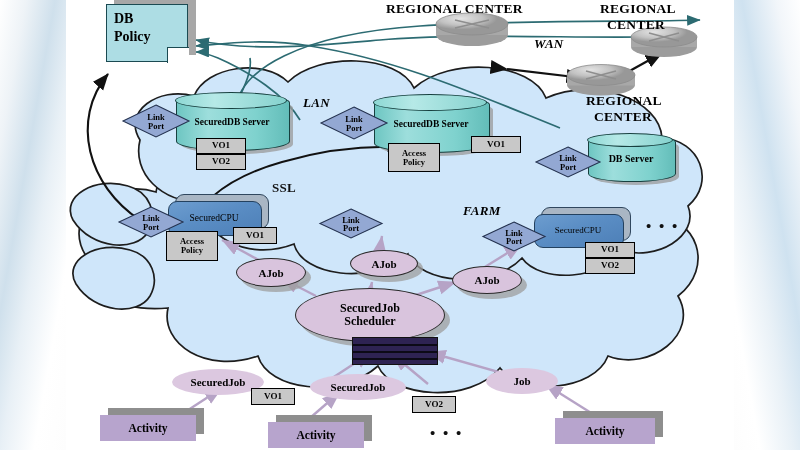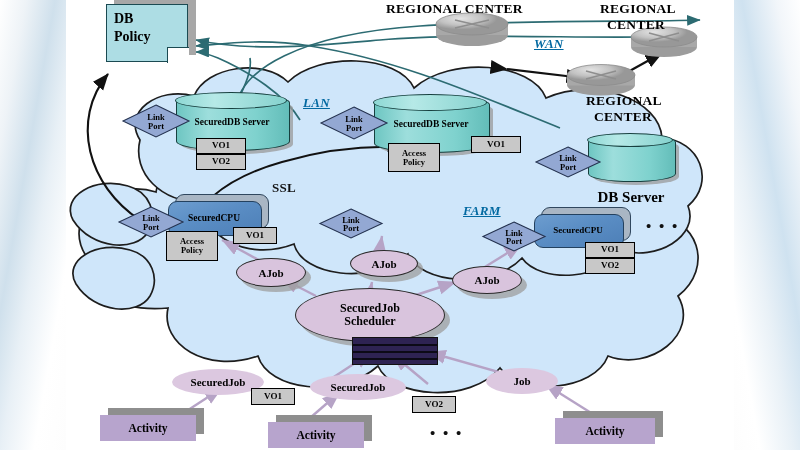--- a/index.html
+++ b/index.html
@@ -42,21 +42,21 @@
     font-weight:bold;color:#000;font-family:"Liberation Serif",serif;}
 
   
   .cpu{position:absolute;}
   .cpu .back{position:absolute;left:7px;top:-7px;width:100%;height:100%;
     background:#a9b6c4;border:1.3px solid #30475e;border-radius:9px;}
   .cpu .front{position:absolute;left:0;top:0;width:100%;height:100%;
     background:linear-gradient(160deg,#6d9dcf 0%,#5a8dc4 45%,#4d7fb7 100%);
     border:1.3px solid #23415f;border-radius:9px;}
   .cpu .ctext{position:absolute;left:0;right:0;top:50%;transform:translateY(-50%);
-    text-align:center;font-weight:bold;color:#000;}
+    text-align:center;font-weight:normal;color:#000;}
 
   
   .diamond{position:absolute;}
   .diamond svg{display:block;overflow:visible;}
   .diamond .dtxt{position:absolute;left:0;right:0;top:50%;transform:translateY(-50%);
     text-align:center;font-weight:bold;color:#000;line-height:1.0;}
 
   
   .gbox{position:absolute;background:#c8c8c8;border:1.4px solid #000;
     display:flex;align-items:center;justify-content:center;text-align:center;
@@ -86,21 +86,21 @@
     background:#addde4;border:1.3px solid #1b4a52;box-sizing:border-box;}
   .doc .fold{position:absolute;right:-1px;bottom:-1px;width:22px;height:16px;
     background:#fff;border-left:1.3px solid #1b4a52;border-top:1.3px solid #1b4a52;
     box-sizing:border-box;}
   .doc .tx{position:absolute;left:8px;top:6px;right:4px;font-weight:bold;color:#000;line-height:1.25;}
 
   
   .queue{position:absolute;border:1.4px solid #111;background:#2e2352;box-sizing:border-box;}
   .queue i{position:absolute;left:0;right:0;height:1.6px;background:#0c0a16;display:block;}
 
-  .ital{font-style:italic;color:#0369a1;font-weight:bold;text-decoration:underline;}
+  .ital{font-style:italic;color:#000000;font-weight:bold;}
   .dots{position:absolute;font-weight:bold;color:#111;letter-spacing:2px;}
 </style>
 </head>
 <body>
 
 <div id="stage">
 
   <svg id="canvas" viewBox="0 0 800 450">
     <defs>
       <marker id="arrHead" markerWidth="9" markerHeight="9" refX="7.5" refY="3.2" orient="auto">
@@ -274,21 +274,21 @@
   <div class="gbox" style="left:388px;top:143px;width:52px;height:29px;font-size:8.5px;flex-direction:column;">
     <span>Access</span>
     <span>Policy</span>
   </div>
   <div class="gbox" style="left:471px;top:136px;width:50px;height:17px;font-size:9px;">VO1</div>
 
   <div class="cyl node" style="left:588px;top:134px;width:86px;height:46px;">
     <div class="shadow"></div>
     <div class="body"></div>
     <div class="top"></div>
-    <div class="ctext" style="font-size:15px;margin-top:36px;">DB Server</div>
+    <div class="ctext" style="font-size:10px;">DB Server</div>
   </div>
   <div class="diamond" style="left:535px;top:146px;width:66px;height:32px;">
     <svg width="66" height="32">
         <polygon points="33,1 65,16 33,31 1,16" fill="#93a8d3" stroke="#24324f" stroke-width="1.1"></polygon>
       </svg>
     <div class="dtxt" style="font-size:8.5px;">
       <div>Link</div>
       <div>Port</div>
     </div>
   </div>

